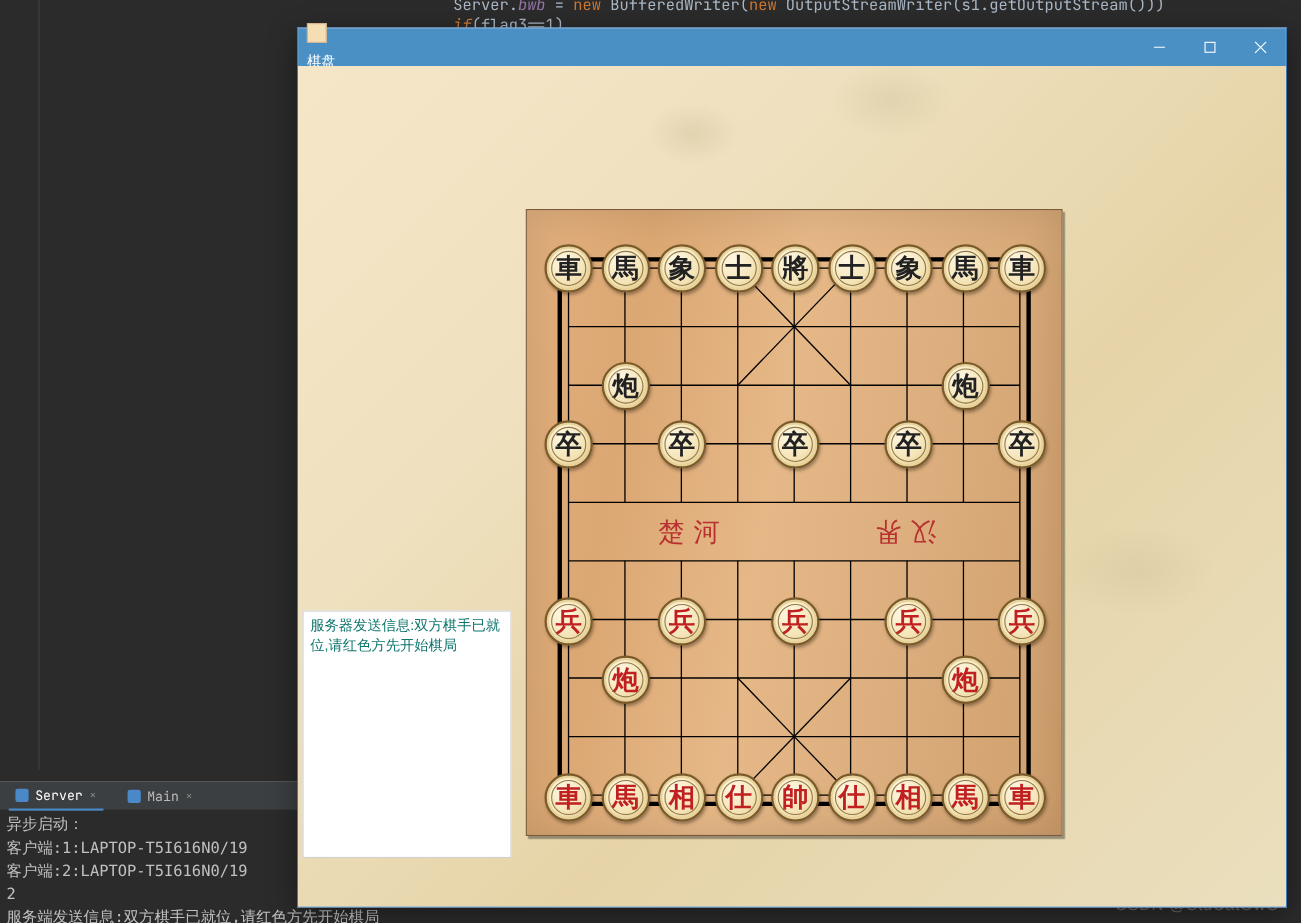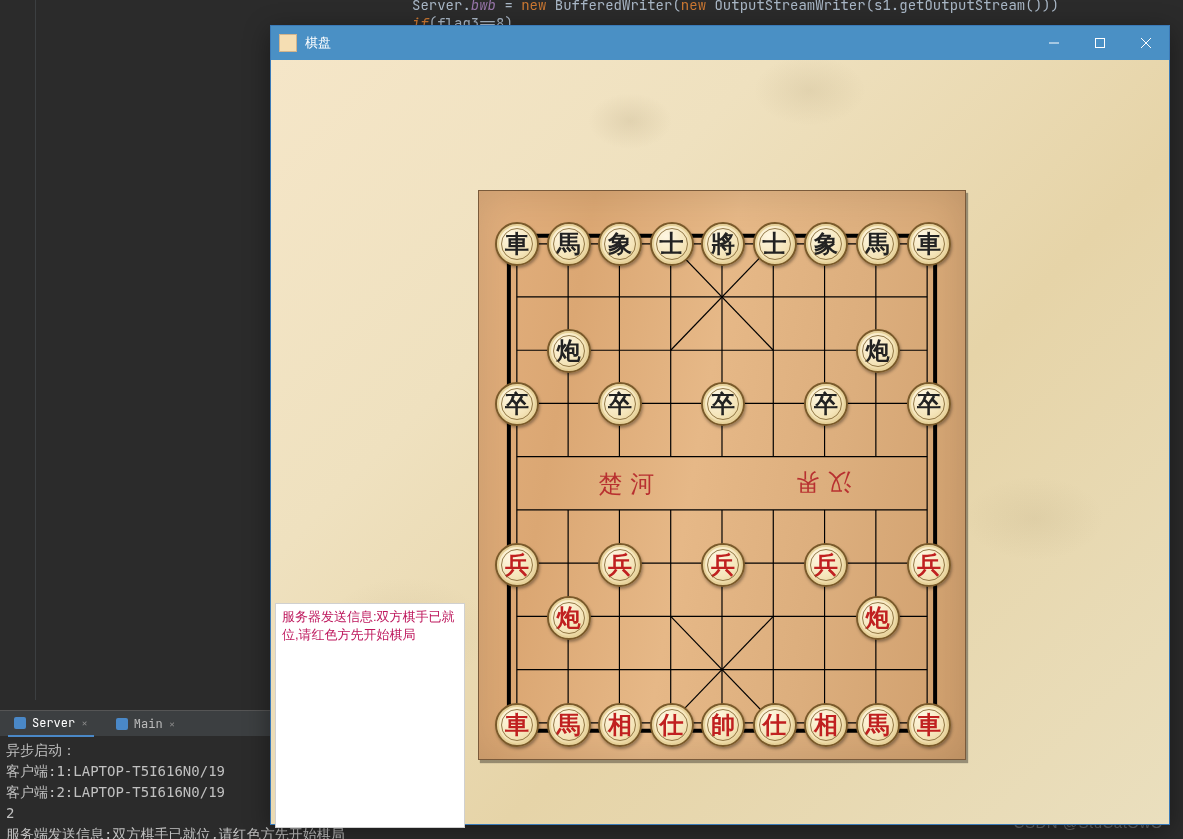--- a/index.html
+++ b/index.html
@@ -58,21 +58,21 @@
     background: #fff;
     box-shadow: 0 6px 24px rgba(0,0,0,.4);
     border: 1px solid #3a7ab8;
   }
   .titlebar {
     height: 34px; background: #4a90c5;
     display: flex; align-items: center; justify-content: space-between;
     padding: 0 0 0 8px;
     color: #fff; font-size: 13px;
   }
-  .titlebar .left { display:flex; align-items:center; gap:8px;}
+  .titlebar .left { display:flex; align-items:flex-start; gap:8px;flex-direction:column;}
   .titlebar .app-icon {
     width: 18px; height: 18px; background: #f5deb3;
     border: 1px solid #d2b48c;
   }
   .titlebar .controls { display: flex; }
   .titlebar .btn {
     width: 46px; height: 34px; display:flex; align-items:center; justify-content:center;
     color: #fff; font-size: 14px;
   }
   .titlebar .btn svg { stroke: #fff; stroke-width: 1; fill: none; }
@@ -92,23 +92,22 @@
       radial-gradient(100px 60px at 85% 60%, rgba(120,100,60,.08), transparent 70%);
   }
 
   
   .msgbox {
     position: absolute; left: 4px; top: 495px;
     width: 190px; height: 225px;
     background: #fff;
     border: 1px solid #d0d0d0;
     padding: 4px 6px;
-    font-size: 13px; color: #be185d; line-height: 1.4;
+    font-size: 13px; color: #0f766e; line-height: 1.4;
     overflow: hidden;
-    margin-top: 48px;
   }
 
   
   .right-controls {
     position: absolute; right: 58px; top: 560px;
     width: 130px;
     display: flex; flex-direction: column; gap: 16px;
   }
   .right-controls input[type=text] {
     height: 30px; padding: 0 8px;
@@ -160,21 +159,21 @@
   }
   .piece.black { color: #222; }
   .piece.red { color: #c02020; }
 </style>
 </head>
 <body>
 
 <div class="ide-bg">
   <div class="ide-gutter"></div>
   <div class="ide-code"><span>Server.</span><span class="kw-purple">bwb</span><span> = </span><span class="kw-new">new</span><span> BufferedWriter(</span><span class="kw-new">new</span><span> OutputStreamWriter(s1.getOutputStream()))</span>
-<span class="kw-orange">if</span><span>(flag3==8)</span></div>
+<span class="kw-orange">if</span><span>(flag3==1)</span></div>
 
   <div class="ide-tabs">
     <div class="ide-tab active">
       <span class="ticon"></span>
       <span>Server</span>
       <span class="close">×</span>
     </div>
     <div class="ide-tab">
       <span class="ticon"></span>
       <span>Main</span>

